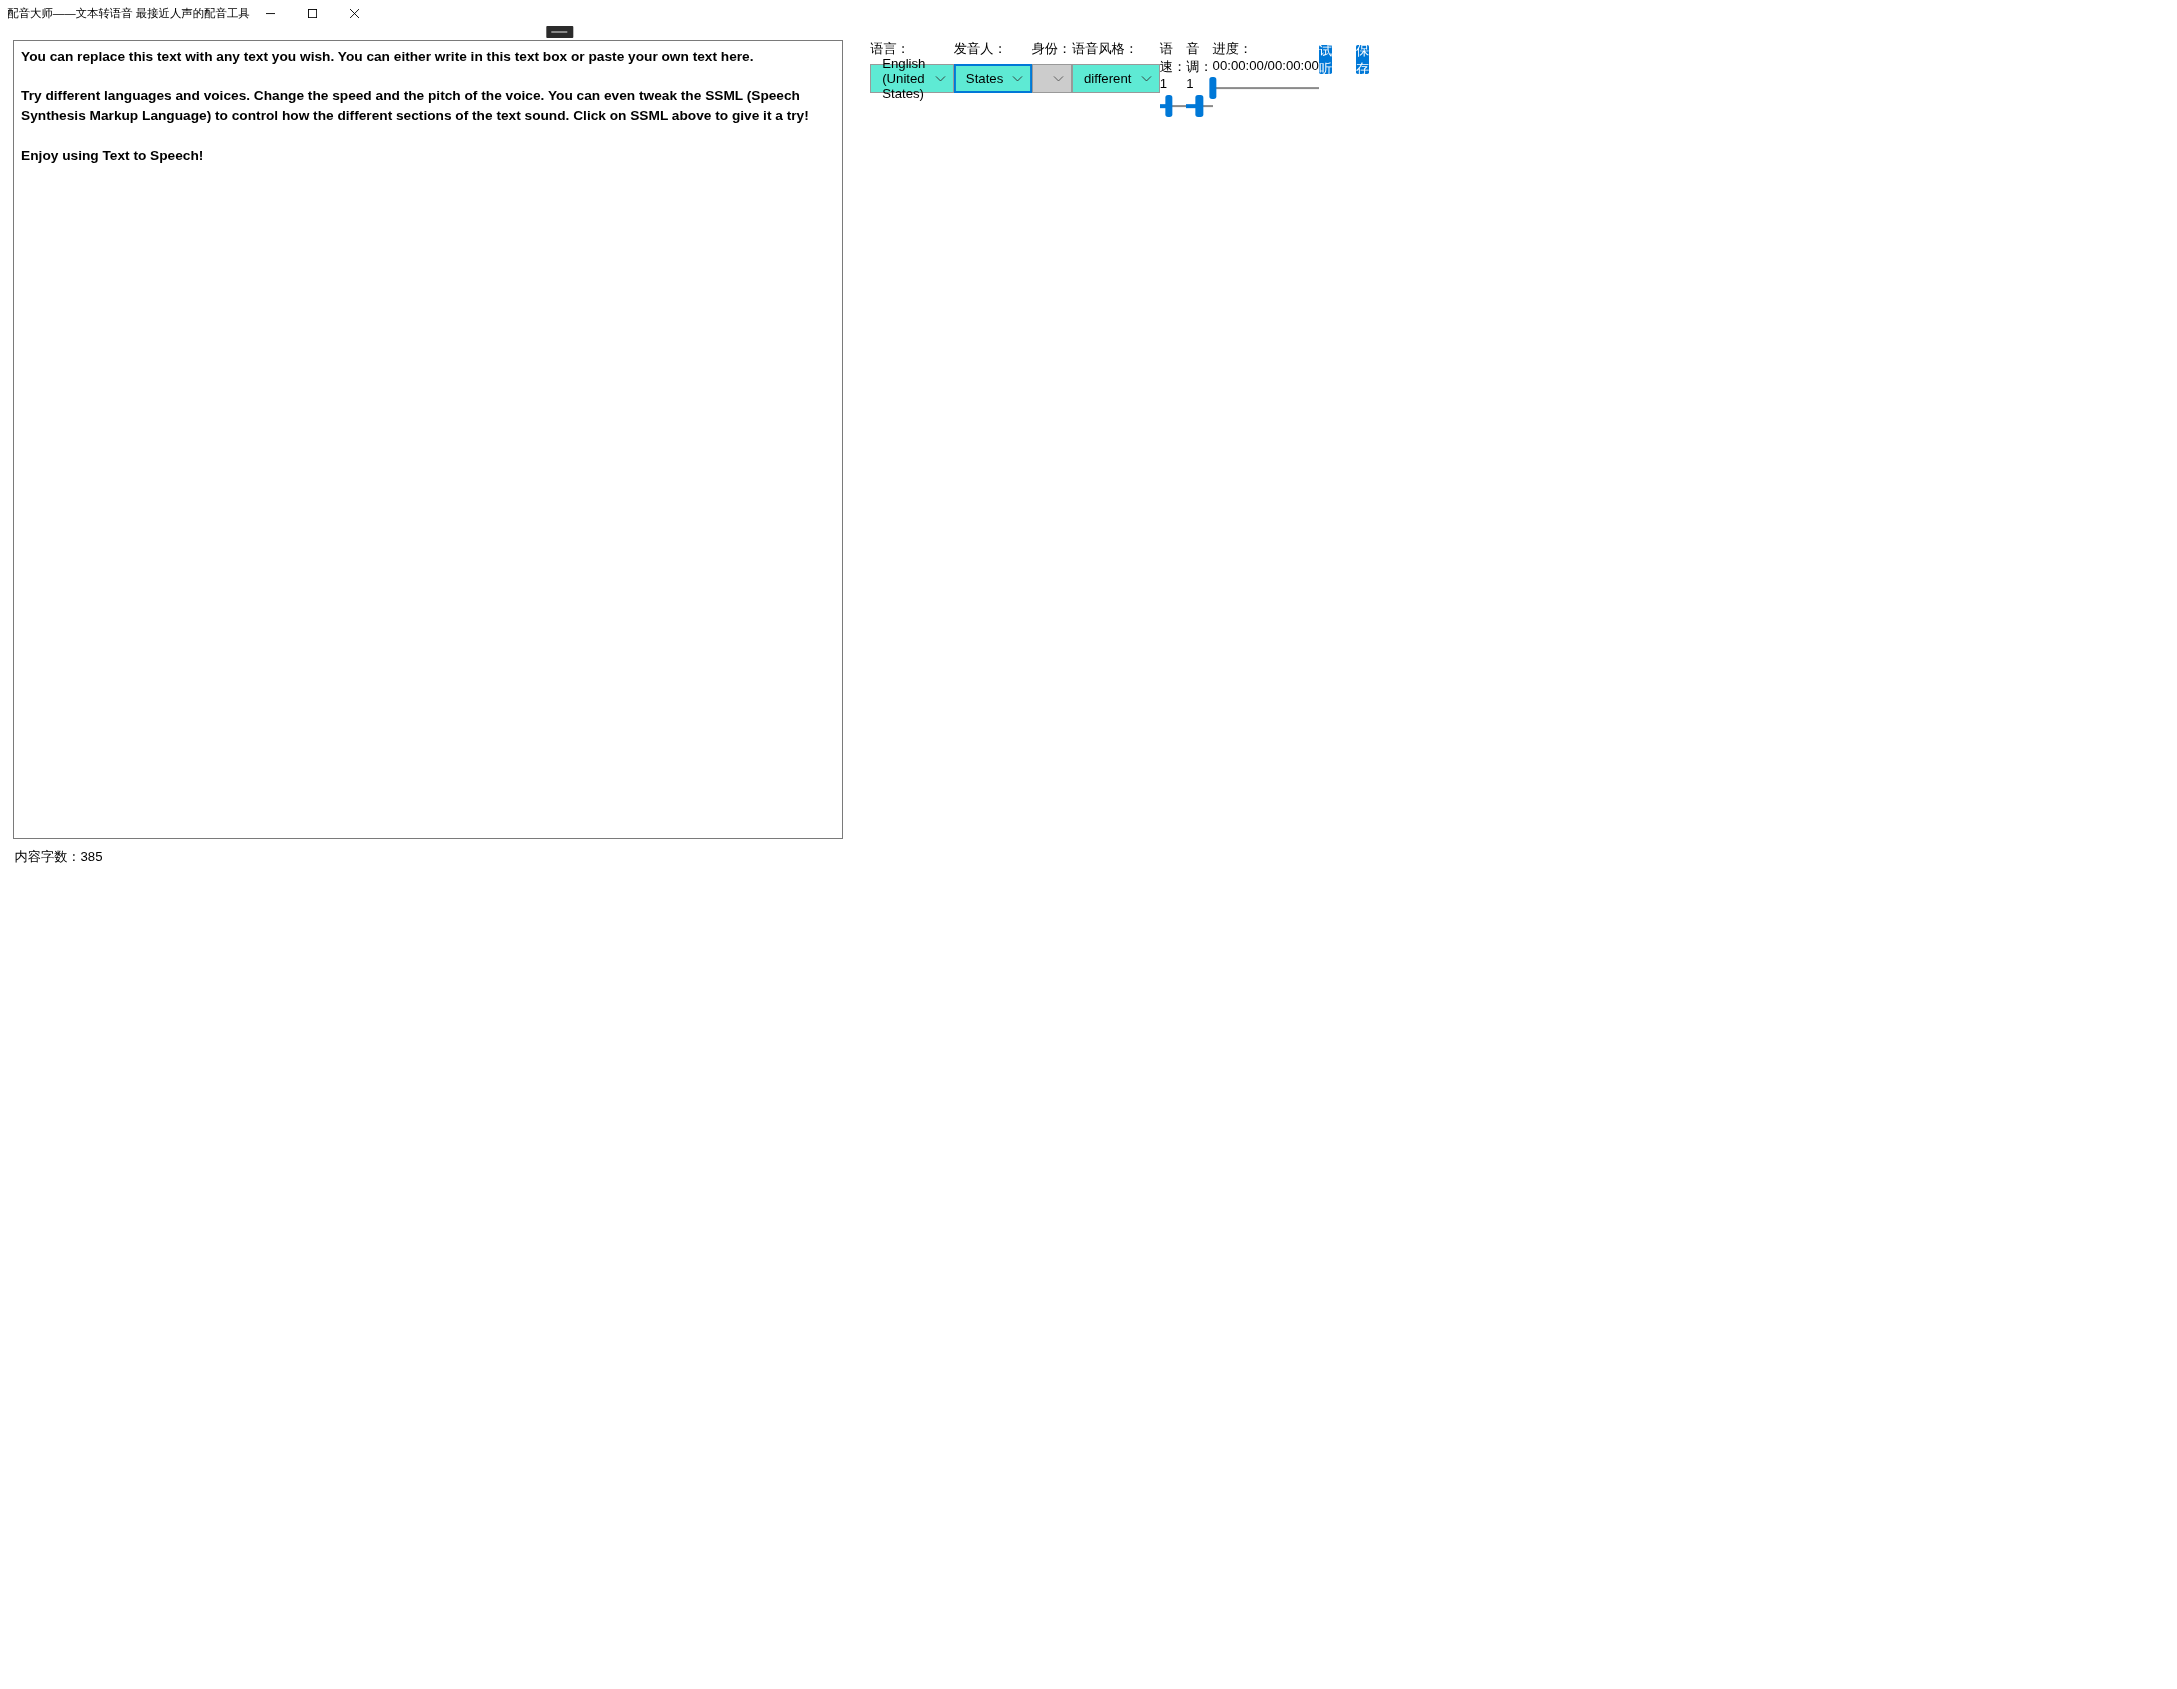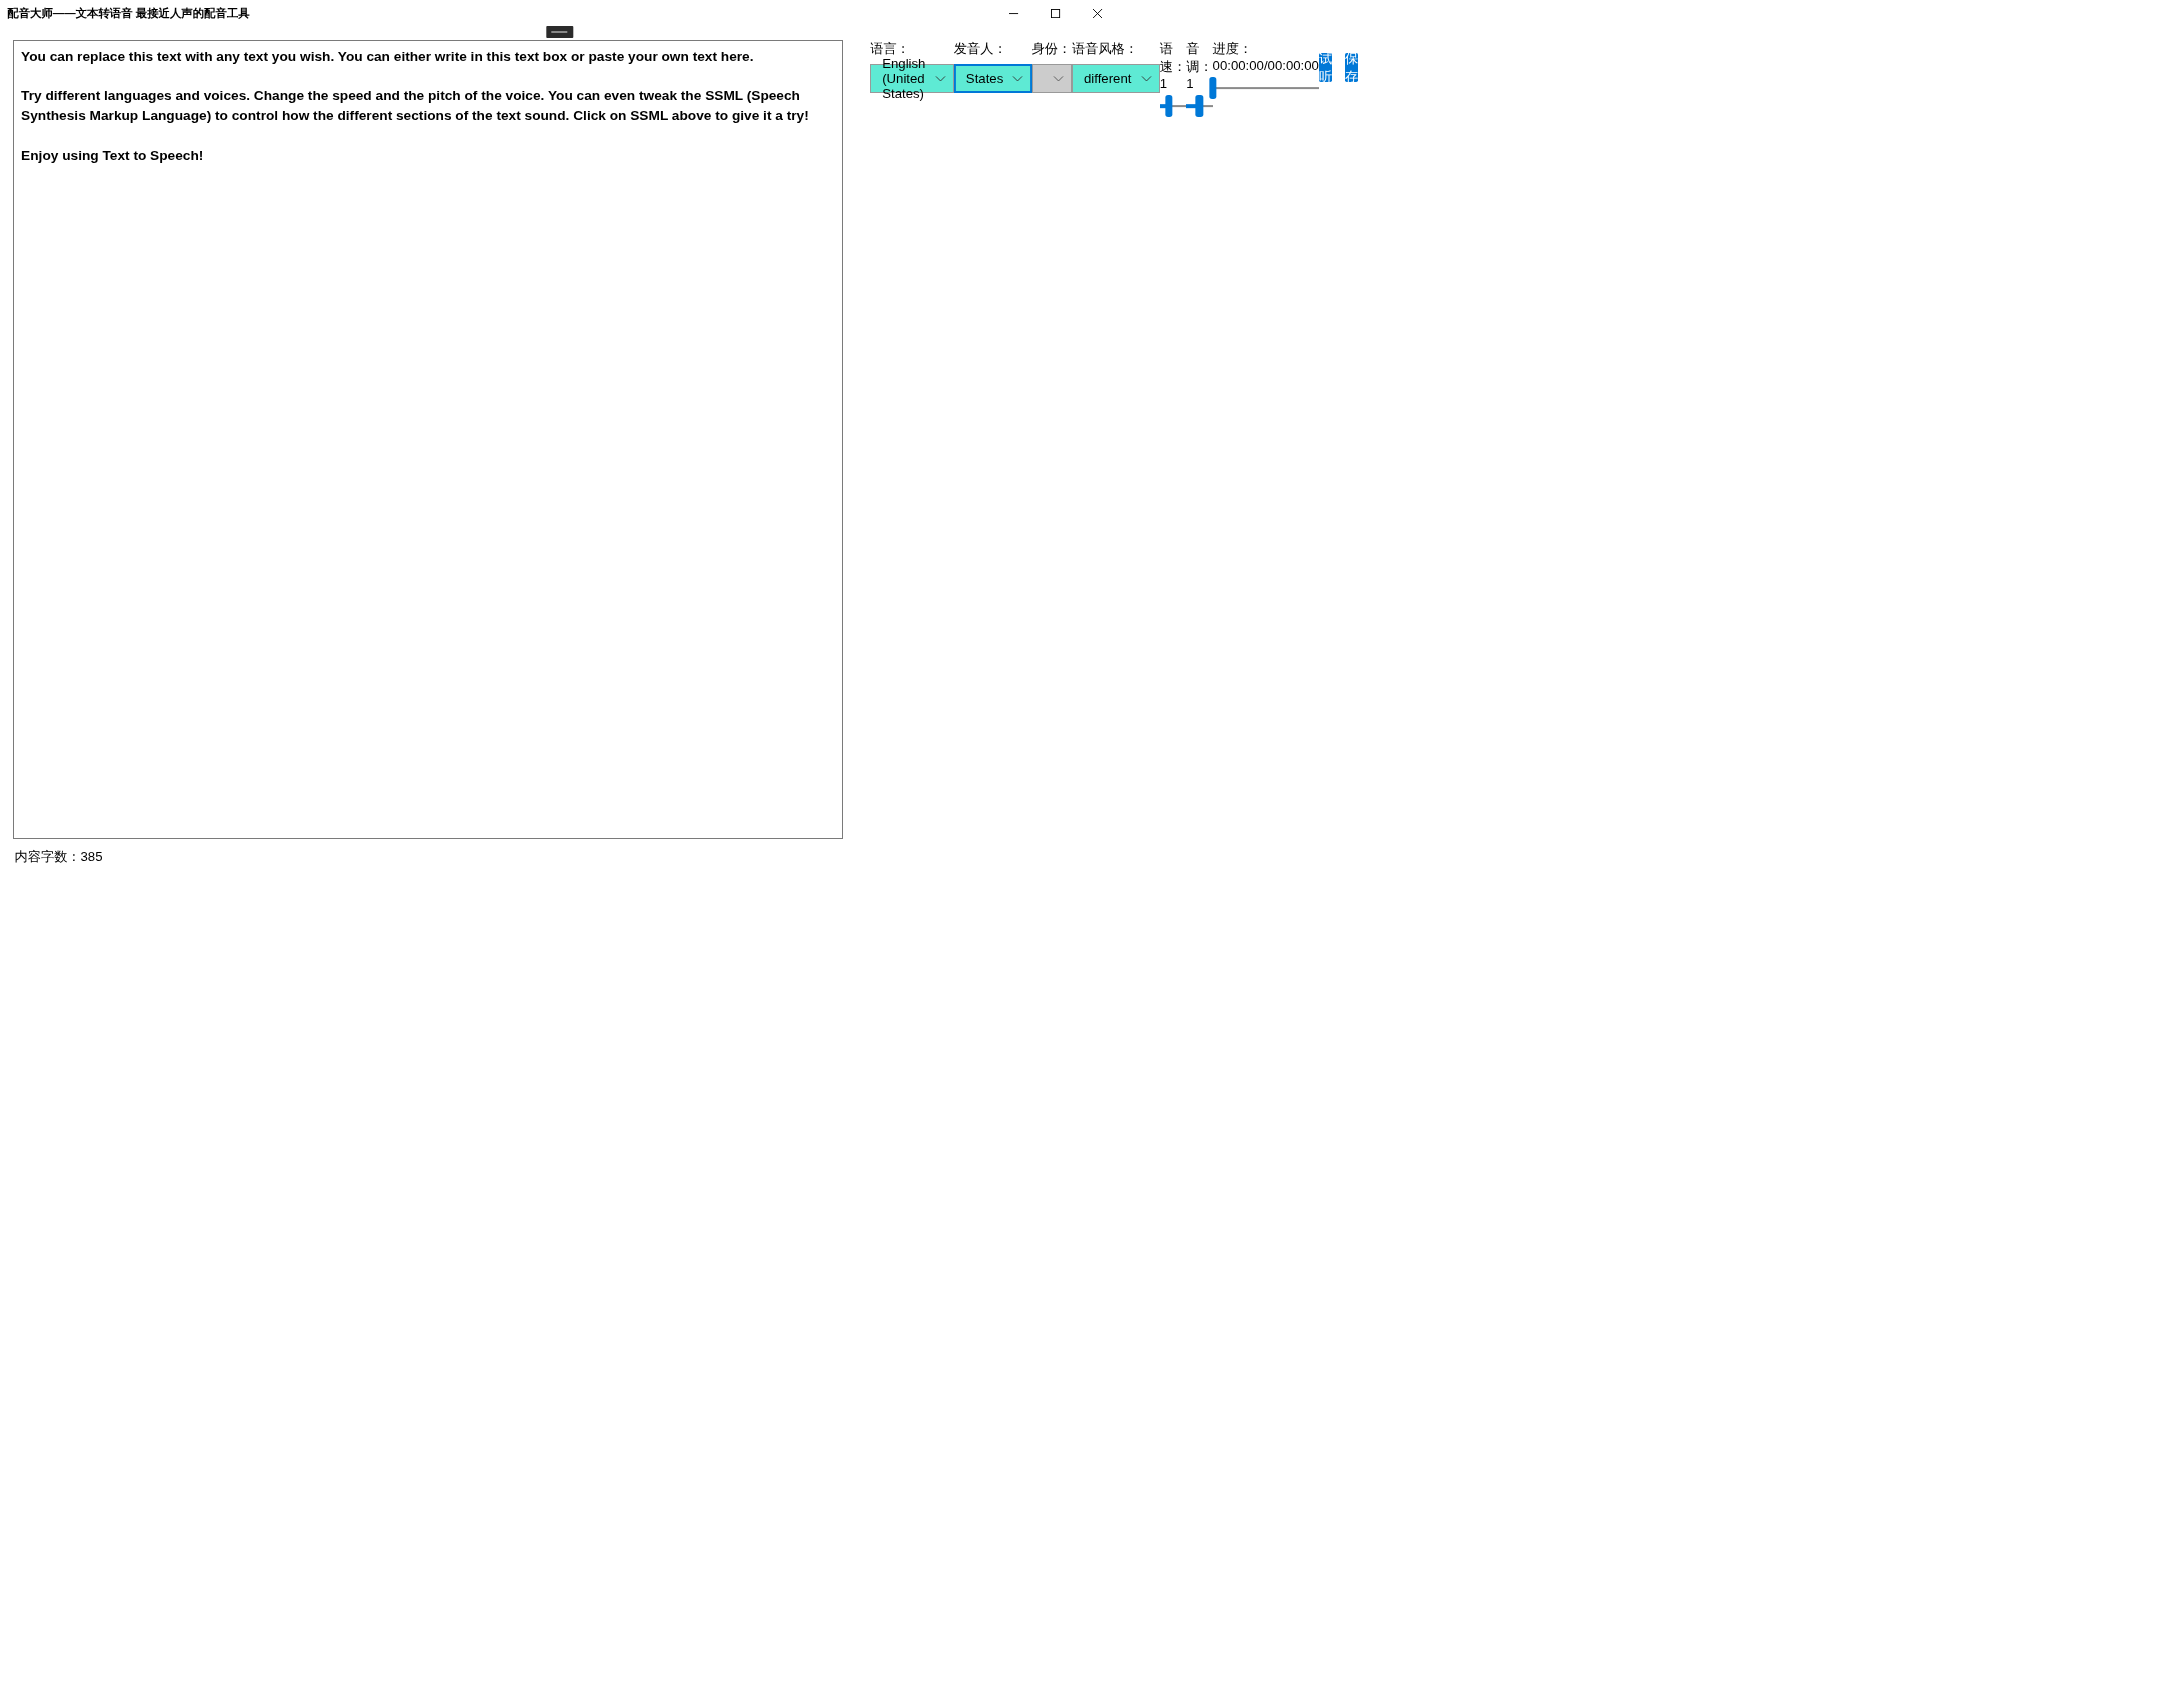--- a/index.html
+++ b/index.html
@@ -1,18 +1,18 @@
 <!DOCTYPE html>
 <html style="font-size:14.6px"><head>
 <meta charset="utf-8">
 <style>
   * { box-sizing: border-box; margin: 0; padding: 0; }
   html, body { width: 100%; height: 100%; font-family: "Segoe UI", "Microsoft YaHei", sans-serif; background: #fff; color: #000; }
   .window { width: 1119px; height: 877px; display: flex; flex-direction: column; }
-  .titlebar { height: 27.4px; display: flex; align-items: center; justify-content: space-between; padding-left: 7.3px; font-size: 11.4px; font-weight: bold; }
+  .titlebar { height: 27.4px; display: flex; align-items: center; justify-content: flex-start; padding-left: 7.3px; font-size: 11.4px; }
   .title-text { white-space: nowrap; }
   .win-controls { display: flex; height: 100%; }
   .win-btn { width: 42px; display: flex; align-items: center; justify-content: center; cursor: default; }
   .win-btn svg { display: block; }
   .content { flex: 1; display: flex; padding: 12.8px 12.8px 0 12.8px; gap: 27.4px; position: relative; }
   .drag-tab { position: absolute; top: -1.8px; left: 50%; transform: translateX(-50%); width: 27.4px; height: 12.8px; background: #2b2b2b; border-radius: 0.9px; display: flex; align-items: center; justify-content: center; }
   .drag-tab::after { content: ""; width: 16.4px; height: 1.8px; background: #888; }
   .left-pane { flex: 0 0 830px; display: flex; flex-direction: column; }
   .text-area { flex: 1; border: 0.9px solid #7a7a7a; font-size: 13.7px; line-height: 1.45; padding: 5.5px 7.3px; resize: none; outline: none; font-family: inherit; font-weight: bold; }
   .word-count { font-size: 13.2px; padding: 9.1px 0 11px 1.8px; }
@@ -21,21 +21,21 @@
   .group-label { margin-bottom: 5.5px; }
   .combo { position: relative; width: 100%; height: 29px; border: 0.9px solid #999; display: flex; align-items: center; padding: 0 27.4px 0 11px; background: #5eead4; }
   .combo.focused { border: 0.9px solid #0078d7; box-shadow: 0 0 0 0.9px #0078d7 inset; }
   .combo.disabled { background: #cccccc; color: #666; }
   .combo .chev { position: absolute; right: 7.3px; top: 50%; transform: translateY(-50%); }
   .slider-label { margin-bottom: 5.5px; }
   .slider { position: relative; width: 100%; height: 18.3px; display: flex; align-items: center; }
   .track { position: absolute; left: 0; right: 0; height: 1.8px; background: #8a8a8a; top: 50%; transform: translateY(-50%); }
   .track-fill { position: absolute; left: 0; height: 3.7px; background: #0078d7; top: 50%; transform: translateY(-50%); }
   .thumb { position: absolute; width: 7.3px; height: 22px; background: #0078d7; top: 50%; transform: translate(-50%, -50%); border-radius: 2.7px; }
-  .buttons-row { display: flex; gap: 13px; margin-top: 13px; }
+  .buttons-row { display: flex; gap: 24px; margin-top: 5px; }
   .btn { flex: 1; height: 29px; background: #0078d7; color: #fff; display: flex; align-items: center; justify-content: center; border-radius: 1.8px; font-size: 13.2px; cursor: default; }
   .inline-val { display: inline; }
 </style>
 </head>
 <body>
 
 <div class="window">
 
   <div class="titlebar">
     <div class="title-text">配音大师——文本转语音 最接近人声的配音工具</div>

